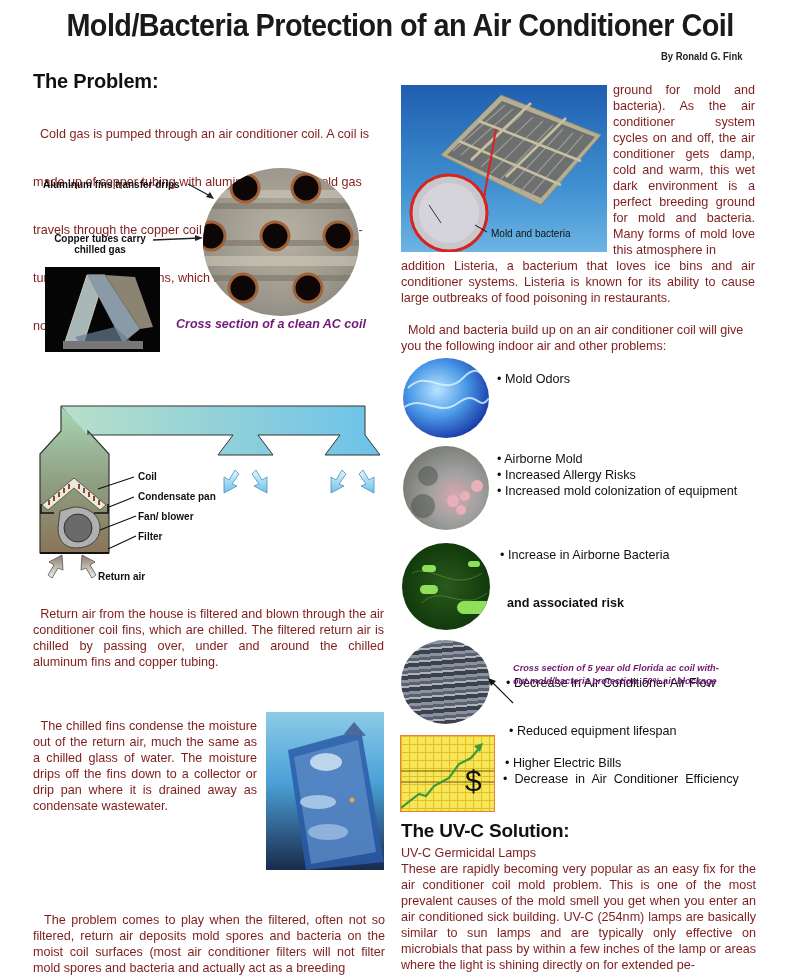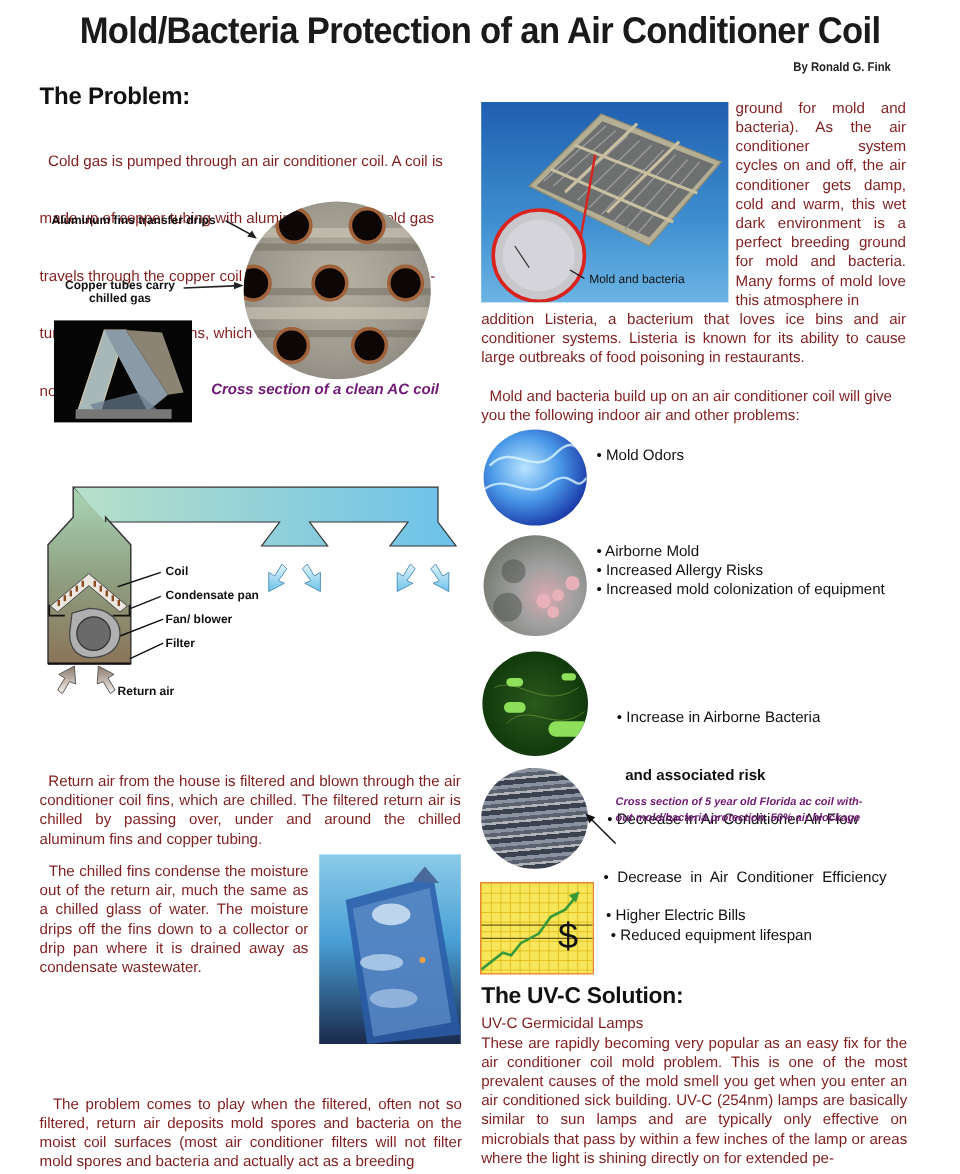--- a/index.html
+++ b/index.html
@@ -147,21 +147,21 @@
     <line x1="106" y1="116" x2="70" y2="130"></line>
     <line x1="106" y1="136" x2="78" y2="149"></line>
   </g>
 </svg>
 <div class="abs lbl" style="left:138px;top:471px;">Coil</div>
 <div class="abs lbl" style="left:138px;top:491px;">Condensate pan</div>
 <div class="abs lbl" style="left:138px;top:511px;">Fan/ blower</div>
 <div class="abs lbl" style="left:138px;top:531px;">Filter</div>
 <div class="abs lbl" style="left:98px;top:571px;">Return air</div>
 
-<div class="abs para" style="left:33px;top:606px;width:351px;white-space:pre-wrap;margin-top:37px;">  Return air from the house is filtered and blown through the air conditioner coil fins, which are chilled. The filtered return air is chilled by passing over, under and around the chilled aluminum fins and copper tubing.</div>
+<div class="abs para" style="left:33px;top:606px;width:351px;white-space:pre-wrap;">  Return air from the house is filtered and blown through the air conditioner coil fins, which are chilled. The filtered return air is chilled by passing over, under and around the chilled aluminum fins and copper tubing.</div>
 
 <div class="abs para" style="left:33px;top:718px;width:224px;white-space:pre-wrap;">  The chilled fins condense the moisture out of the return air, much the same as a chilled glass of water. The moisture drips off the fins down to a collector or drip pan where it is drained away as condensate wastewater.</div>
 
 <div class="abs" style="left:266px;top:712px;width:118px;height:158px;background:linear-gradient(180deg,#8ccbe8 0%,#4aa0d6 45%,#1a2a4c 100%);overflow:hidden;">
   <svg width="118" height="158">
     <polygon points="22,38 95,18 118,150 40,158" fill="#2a5ca8" opacity="0.85"></polygon>
     <polygon points="28,45 92,28 110,140 45,152" fill="#6a9ad0" opacity="0.6"></polygon>
     <polygon points="78,22 88,10 100,24" fill="#4a6a9a"></polygon>
     <ellipse cx="60" cy="50" rx="16" ry="9" fill="#d8eaf8" opacity="0.8"></ellipse>
     <ellipse cx="52" cy="90" rx="18" ry="7" fill="#c8e0f4" opacity="0.7"></ellipse>
@@ -241,34 +241,34 @@
         <path d="M20,60 C40,40 60,70 85,50"></path>
       </g>
     <g fill="#8ee05a">
         <rect x="20" y="22" width="14" height="7" rx="3.5"></rect>
         <rect x="66" y="18" width="12" height="6" rx="3"></rect>
         <rect x="18" y="42" width="18" height="9" rx="4.5"></rect>
         <rect x="55" y="58" width="35" height="13" rx="6.5"></rect>
       </g>
   </svg>
 </div>
-<div class="abs bullet" style="left:500px;top:558px;white-space:pre;margin-left:14px;">
+<div class="abs bullet" style="left:500px;top:515px;white-space:pre;">
   <div>• Increase in Airborne Bacteria</div>
   <div style="white-space:pre;font-weight:bold;">  and associated risk</div>
 </div>
 
 <div class="abs circle" style="left:401px;top:640px;width:89px;height:84px;background:repeating-linear-gradient(175deg,#3a4250 0px,#3a4250 4px,#8a92a0 4px,#8a92a0 7px,#5a6270 7px,#5a6270 10px,#b0b4b8 10px,#b0b4b8 12px);"></div>
 <svg class="abs" style="left:485px;top:675px;" width="30" height="30">
   <line x1="28" y1="28" x2="6" y2="6" stroke="#111" stroke-width="1.2"></line>
     <polygon points="3,3 11,6 6,11" fill="#111"></polygon>
 </svg>
 <div class="abs bullet" style="left:503px;top:643px;white-space:pre;">
   <div style="padding-left:3px;">• Decrease in Air Conditioner Air Flow</div>
+  <div style="padding-left:6px;">• Reduced equipment lifespan</div>
   <div>•  Decrease  in  Air  Conditioner  Efficiency</div>
-  <div style="padding-left:6px;">• Reduced equipment lifespan</div>
 </div>
 <div class="abs caption-it" style="left:513px;top:662px;font-size:9.2px;line-height:13px;">
   <div>Cross section of 5 year old Florida ac coil with-</div>
   <div>out mold/bacteria protection. 50% air blockage</div>
 </div>
 
 <div class="abs" style="left:400px;top:735px;width:93px;height:75px;border:1.5px solid #e8823a;background-color:#f7e65a;background-image:linear-gradient(#e0c020 1px,transparent 1px),linear-gradient(90deg,#e0c020 1px,transparent 1px);background-size:8px 8px;overflow:hidden;">
   <svg width="93" height="75">
     <line x1="0" y1="35" x2="93" y2="35" stroke="#6a5a10" stroke-width="1"></line>
     <line x1="0" y1="46" x2="93" y2="46" stroke="#6a5a10" stroke-width="1"></line>

